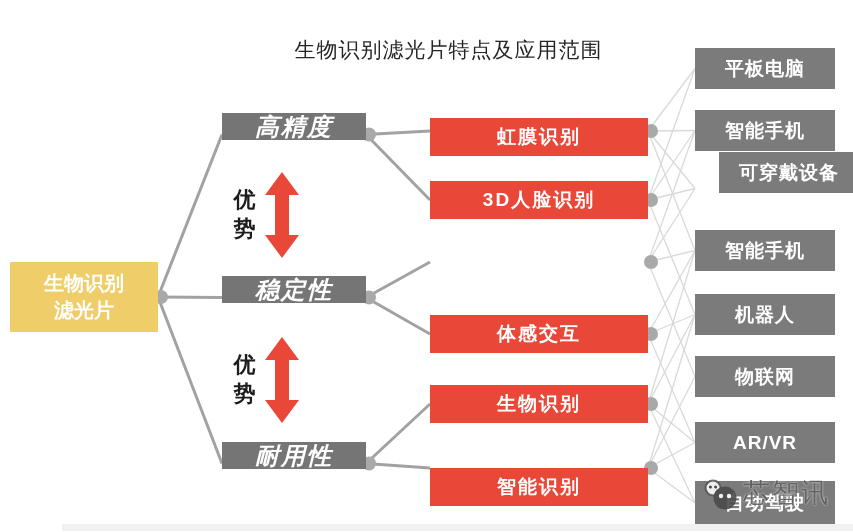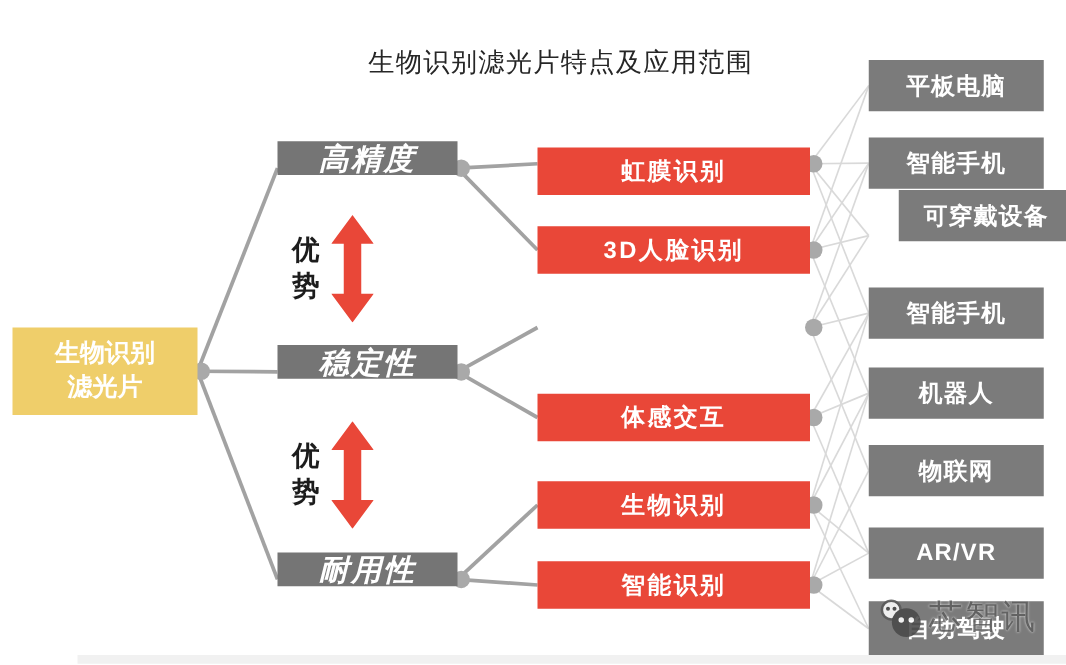--- a/index.html
+++ b/index.html
@@ -12,21 +12,21 @@
         color:var(--box-text,#ffffff);font-weight:bold;text-align:center;}
 
   .root{left:10px;top:262px;width:148px;height:70px;background:var(--yellow,#efce6a);
         flex-direction:column;font-size:20px;line-height:1.35;}
 
   .feat{left:222px;width:144px;height:27px;background:var(--feature-gray,#757575);font-size:24px;letter-spacing:2px;font-style:italic;}
   #feat-0{top:113px;} #feat-1{top:276px;} #feat-2{top:442px;}
 
   .tech{left:430px;width:218px;height:38px;background:var(--red,#e94738);font-size:19px;letter-spacing:2px;}
   #tech-0{top:118px;} #tech-1{top:181px;} #tech-2{top:243px;}
-  #tech-3{top:315px;} #tech-4{top:385px;} #tech-5{top:449px;}
+  #tech-3{top:315px;} #tech-4{top:385px;} #tech-5{top:468px;}
 
   .dev{left:695px;width:140px;height:41px;background:var(--device-gray,#7b7b7b);font-size:19px;letter-spacing:1px;}
   #dev-0{top:48px;} #dev-1{top:110px;} #dev-2{top:152px;margin-left:24px;} #dev-3{top:230px;}
   #dev-4{top:294px;} #dev-5{top:356px;} #dev-6{top:422px;} #dev-7{top:481px;height:44px;}
 
   .adv{position:absolute;display:flex;align-items:center;gap:9px;}
   #adv-top{left:233px;top:172px;} #adv-bottom{left:233px;top:337px;}
   .adv-label{width:1.05em;font-size:22px;font-weight:bold;color:#1c1c1c;line-height:1.3;
              word-break:break-all;text-align:center;}
   .adv-arrow polygon{fill:var(--red,#e94738);}

